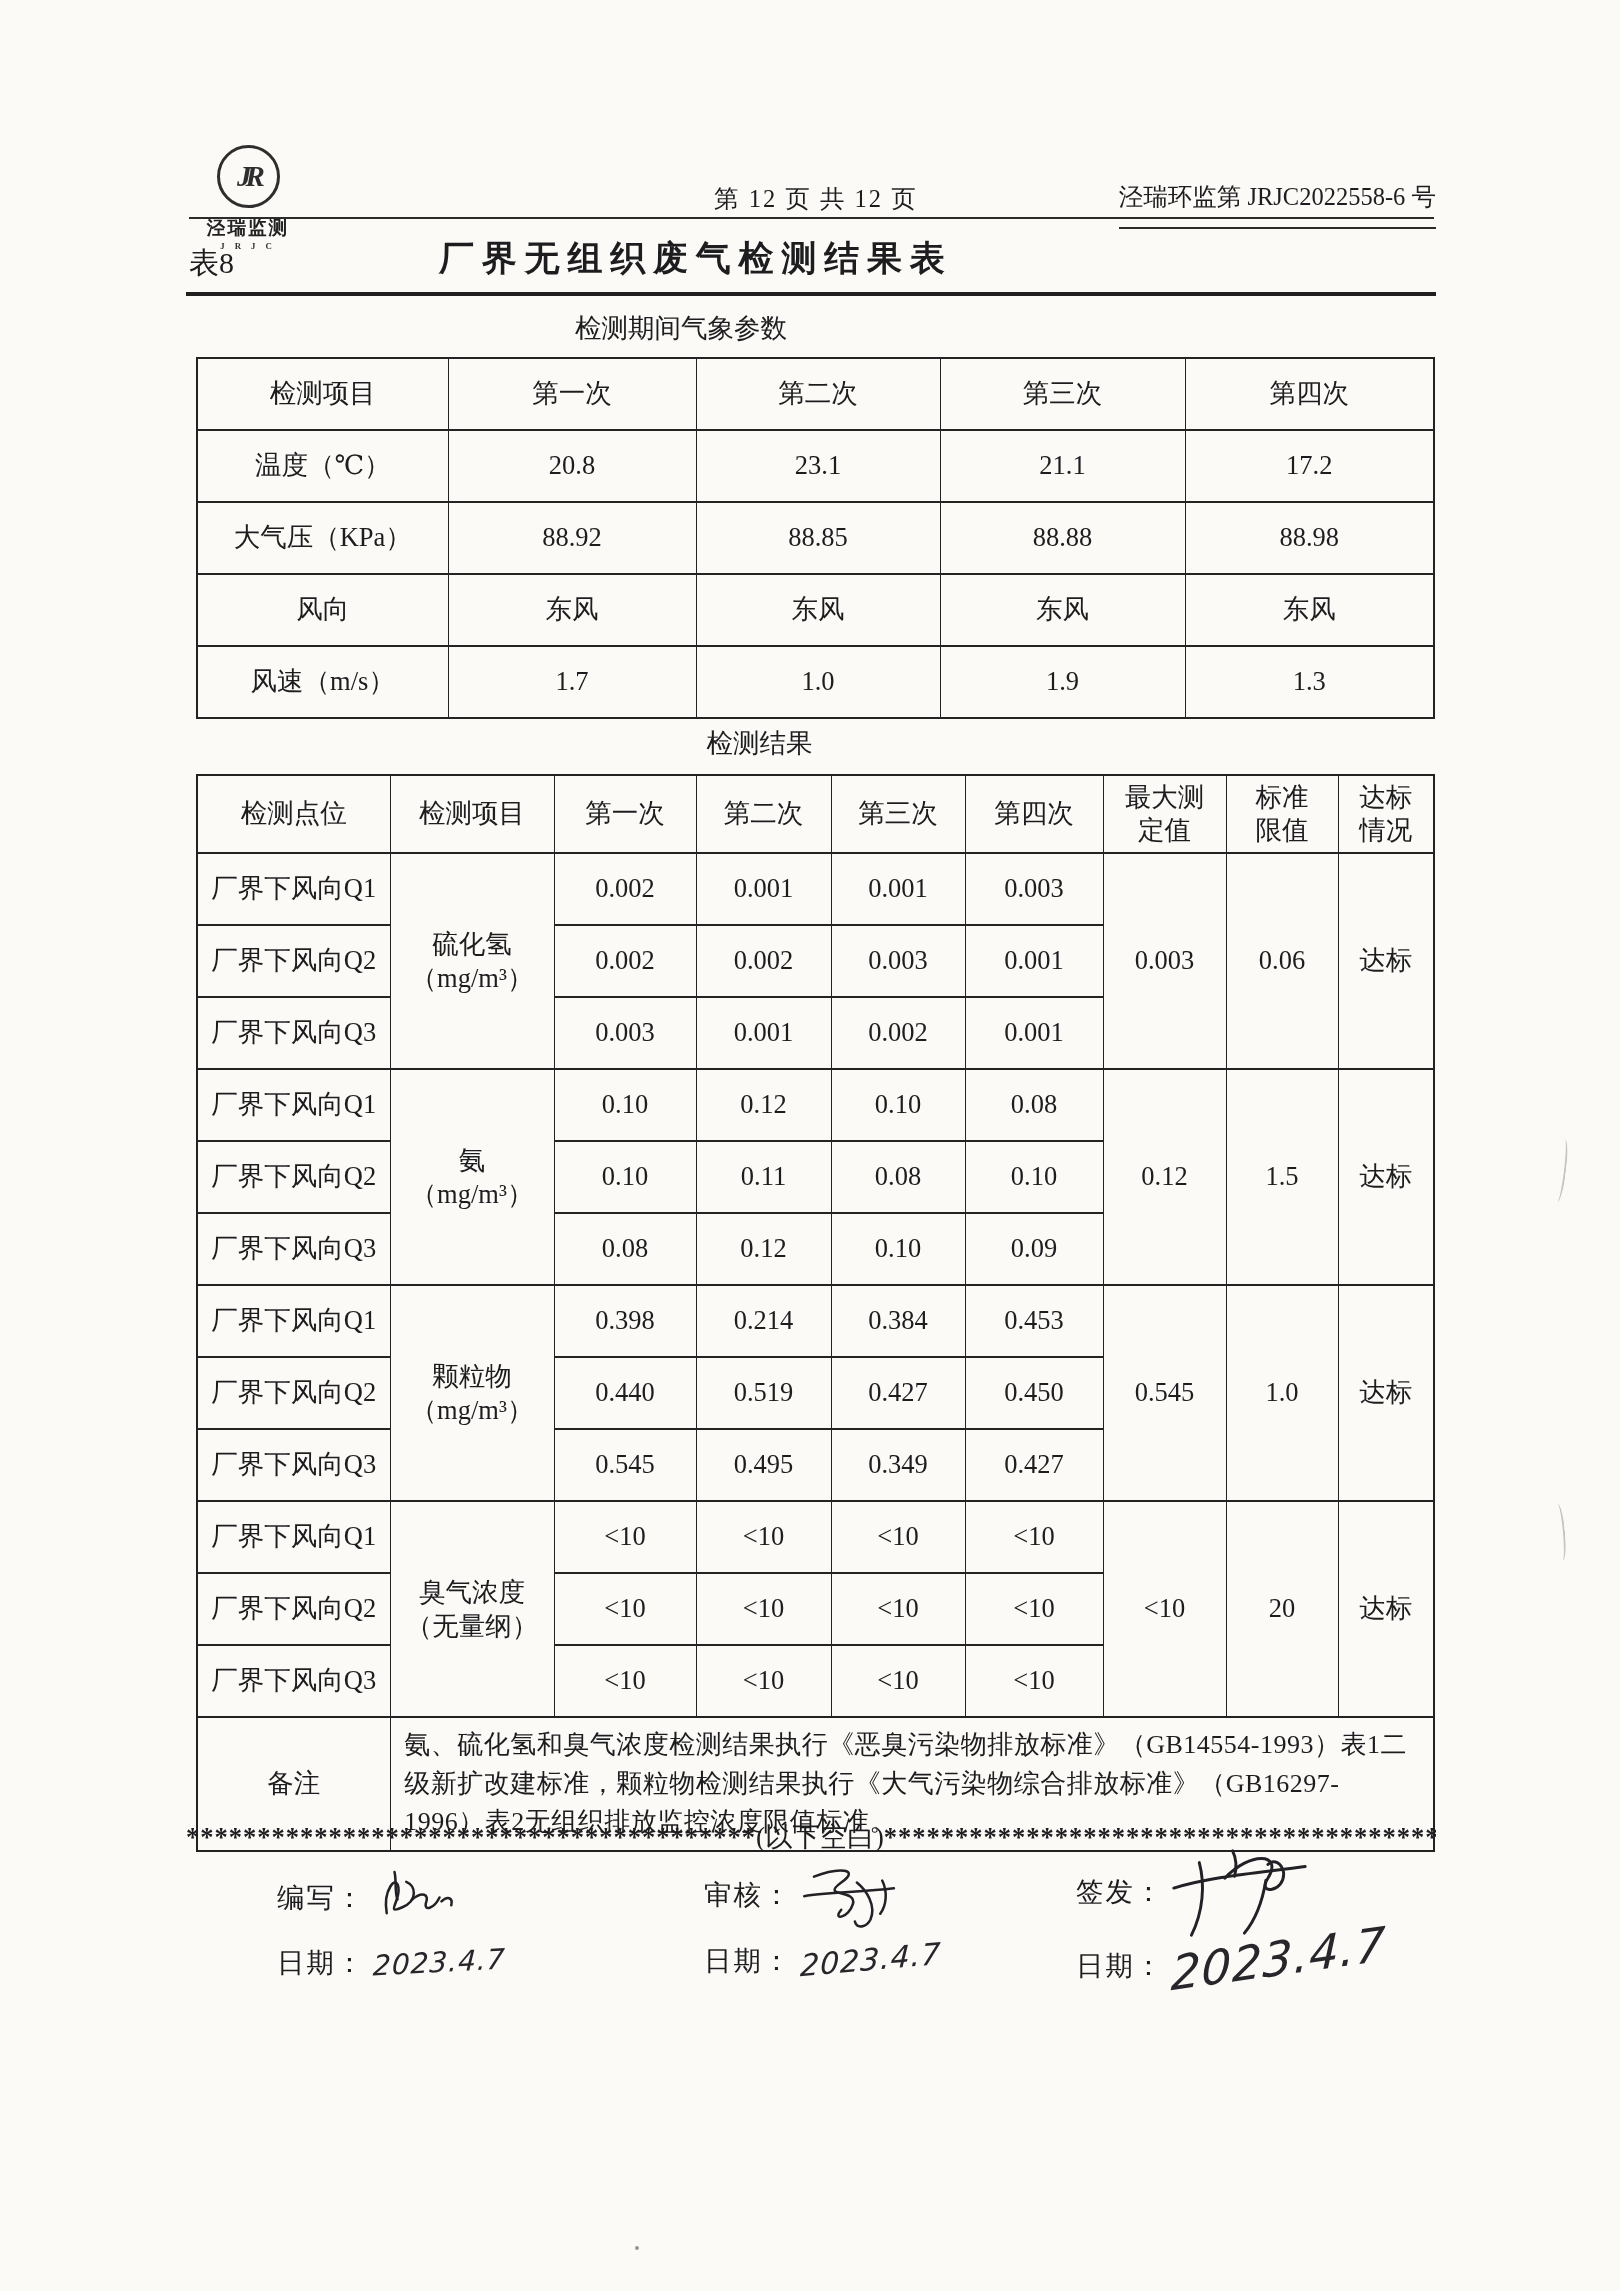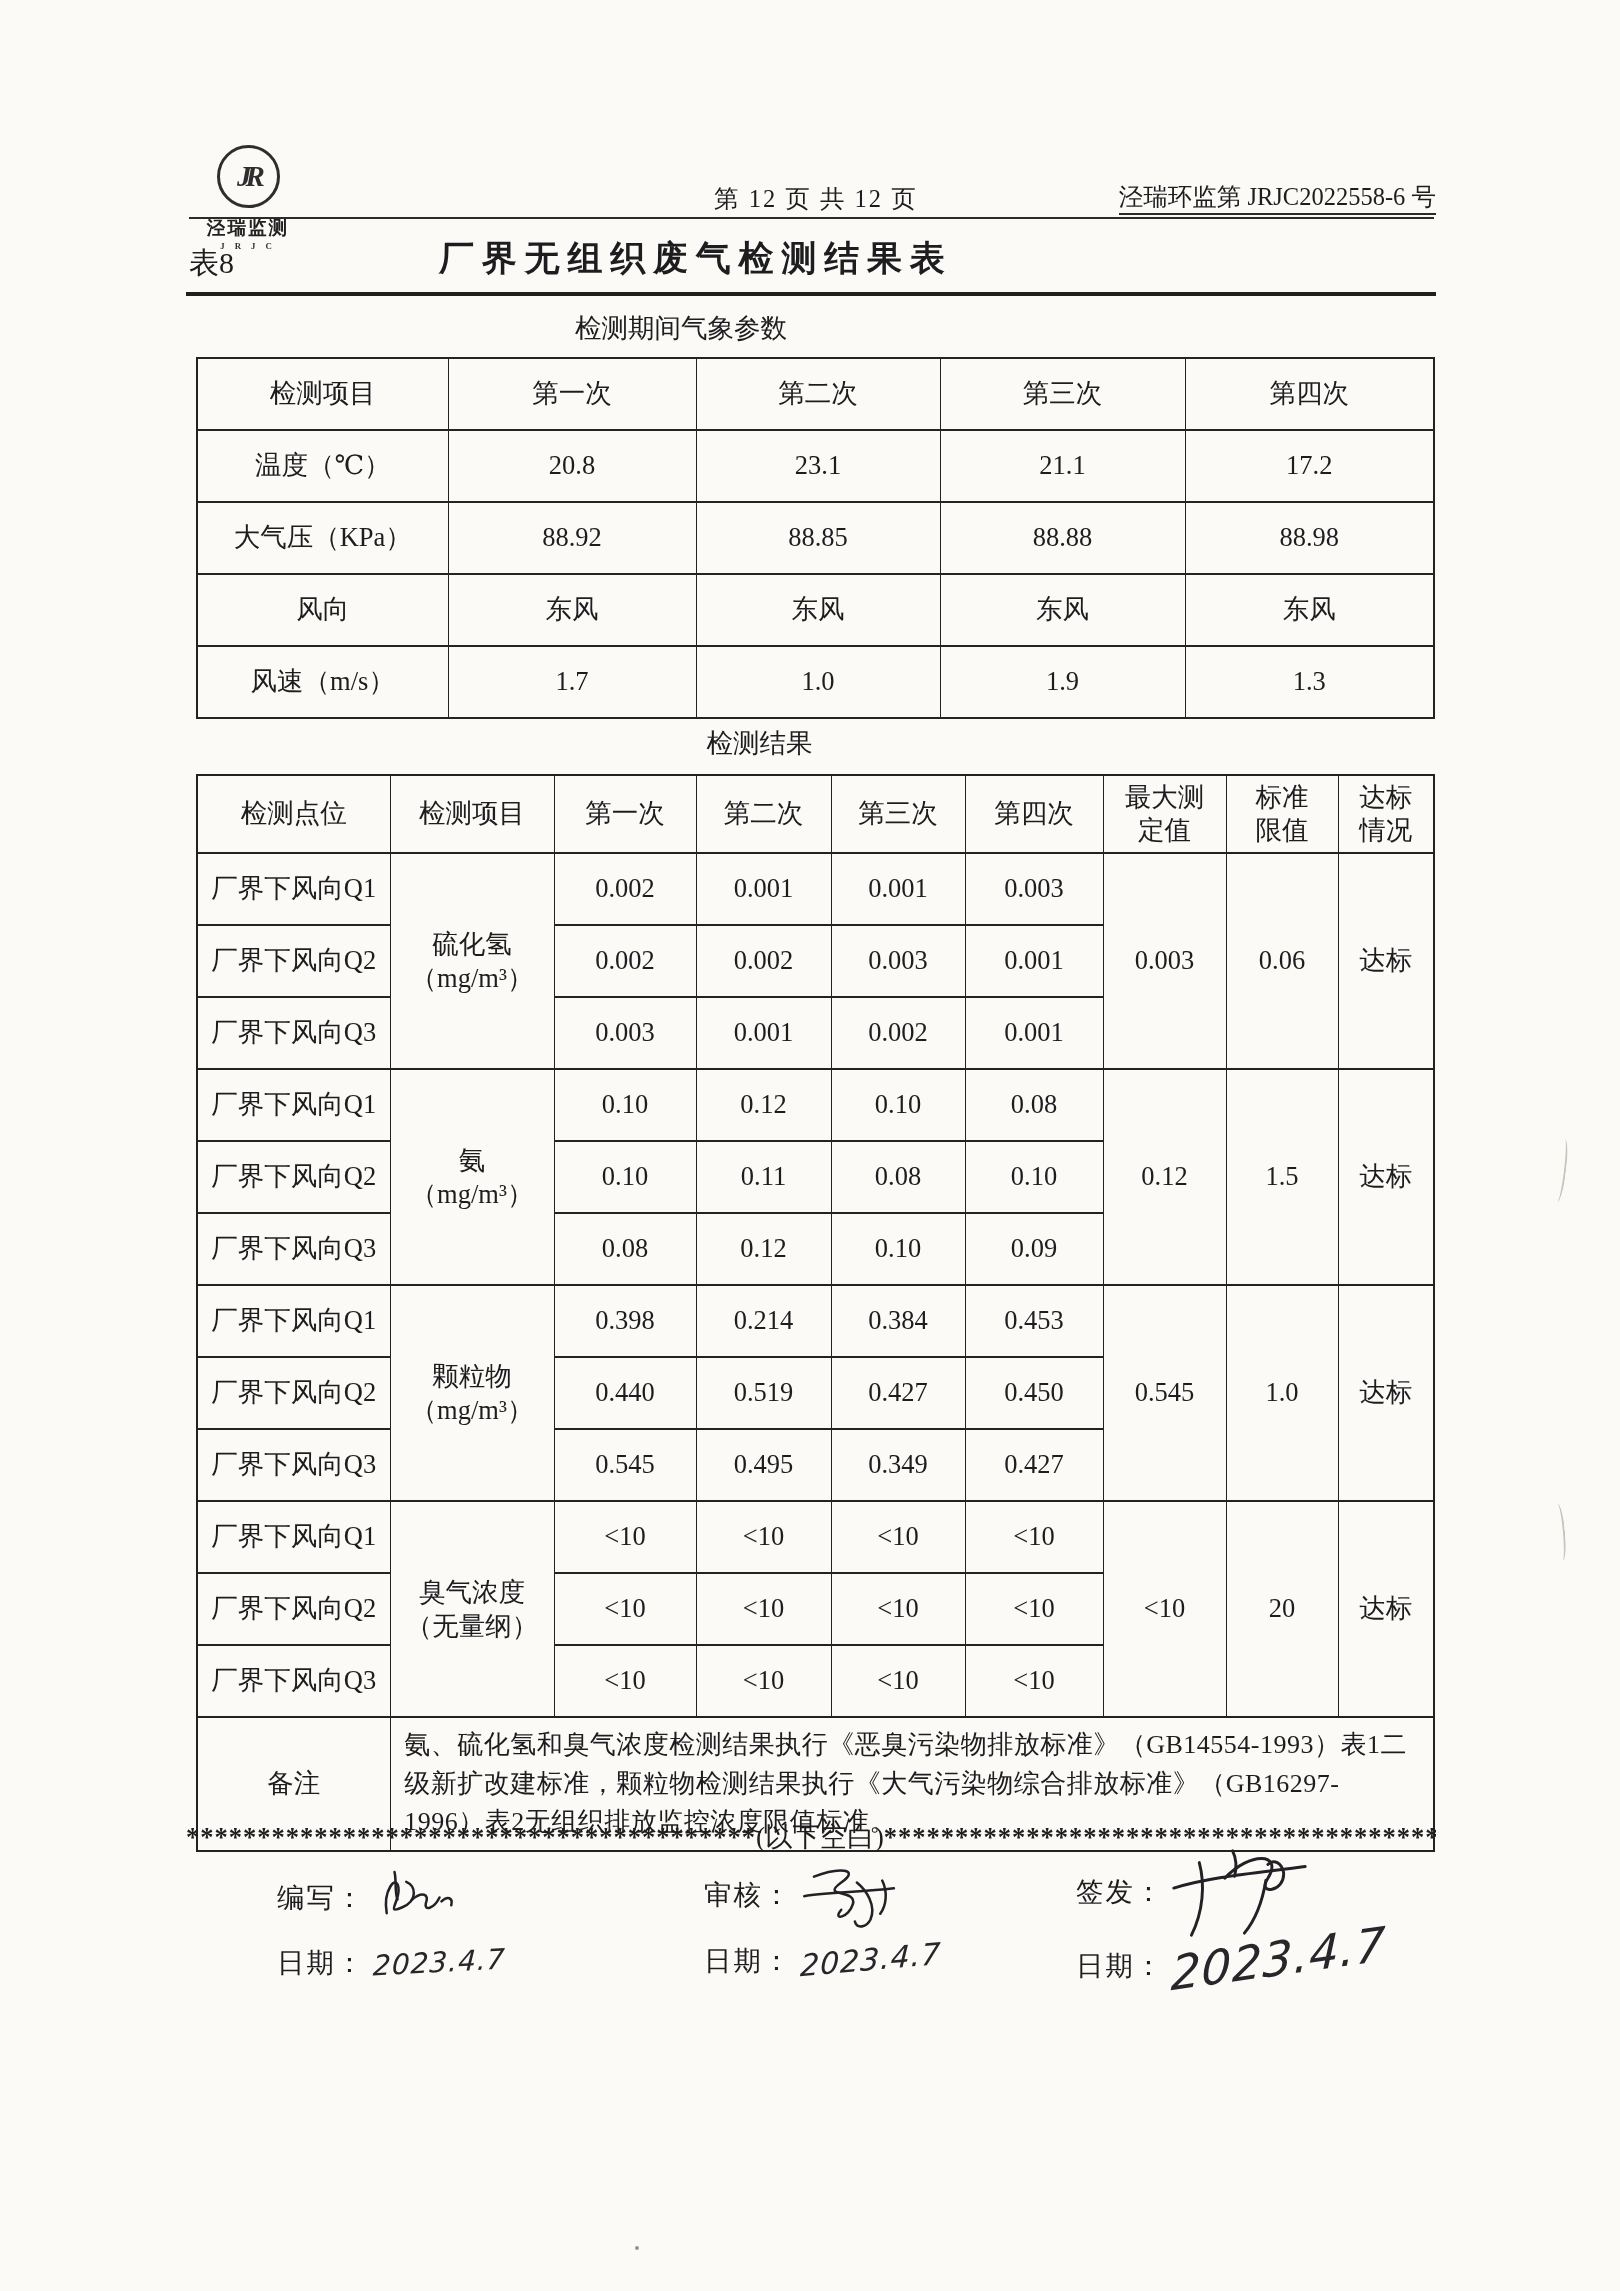--- a/index.html
+++ b/index.html
@@ -16,21 +16,21 @@
   .logo{left:194px;top:145px;width:108px;text-align:center;}
   .logo-circle{
     width:57px;height:57px;border:3.9px solid #2e2e2e;border-radius:50%;
     margin:0 auto;display:flex;align-items:center;justify-content:center;
     font-weight:bold;font-size:29px;letter-spacing:-5.9px;color:#2e2e2e;
     font-style:italic;
   }
   .logo-name{font-weight:bold;font-size:18.6px;letter-spacing:2px;margin-top:7px;color:#222;}
   .logo-sub{font-size:8.8px;letter-spacing:3.9px;color:#333;font-weight:bold;}
   .page-info{left:714px;top:182px;font-size:24.5px;letter-spacing:2px;}
-  .doc-no{right:184px;top:180px;font-size:24.5px;border-bottom:2px solid #2b2b2b;padding-bottom:0;}
+  .doc-no{right:184px;top:180px;font-size:24.5px;border-bottom:2px solid #2b2b2b;padding-bottom:14px;}
   .header-rule{left:189px;top:217px;width:1245px;height:2px;background:#2b2b2b;}
   
   .title-no{left:189px;top:243px;font-size:30px;}
   .page-title{left:439px;top:235px;font-size:35px;font-weight:bold;letter-spacing:7.8px;}
   .thick-rule{left:186px;top:292px;width:1250px;height:3.9px;background:#1f1f1f;}
   .subtitle1{left:186px;top:310px;width:990px;text-align:center;font-size:26.5px;}
   .subtitle2{left:186px;top:725px;width:1147px;text-align:center;font-size:26.5px;}
   
   table{border-collapse:collapse;table-layout:fixed;}
   td,th{font-weight:normal;text-align:center;vertical-align:middle;

